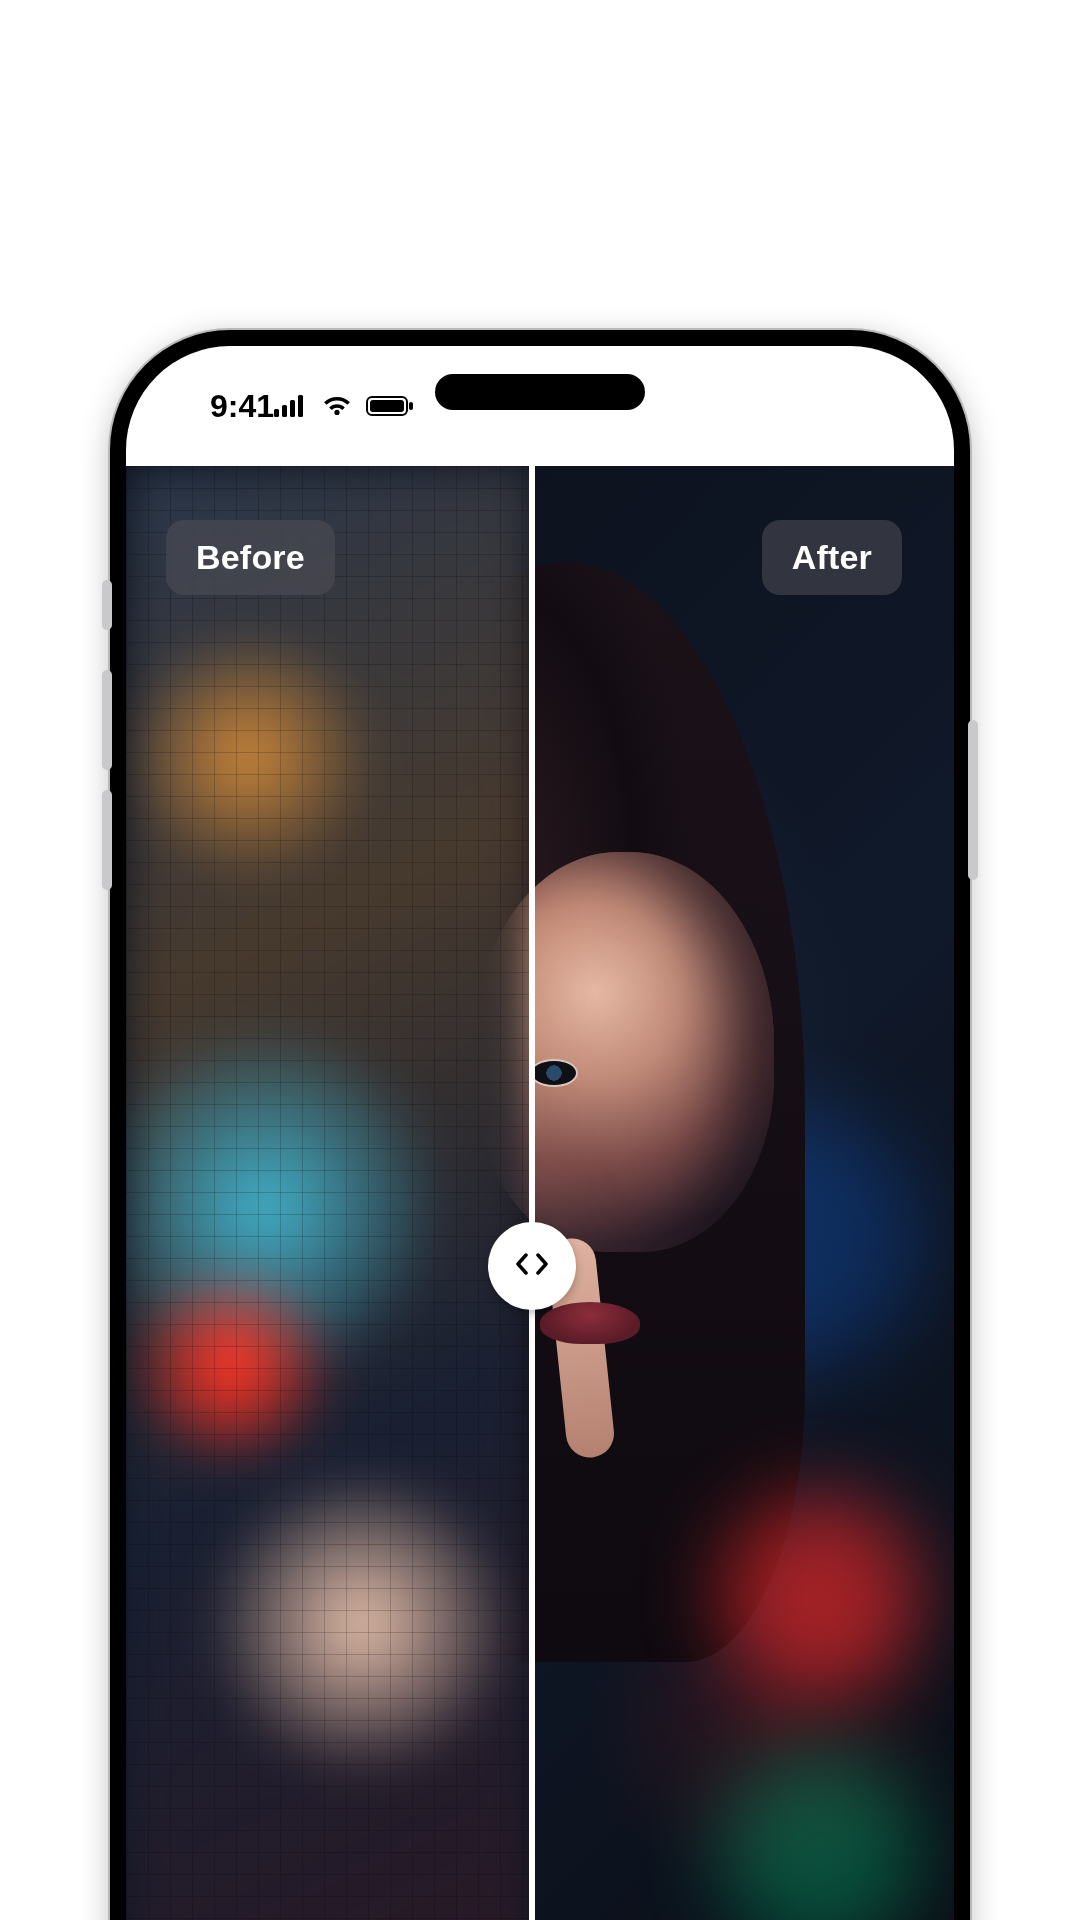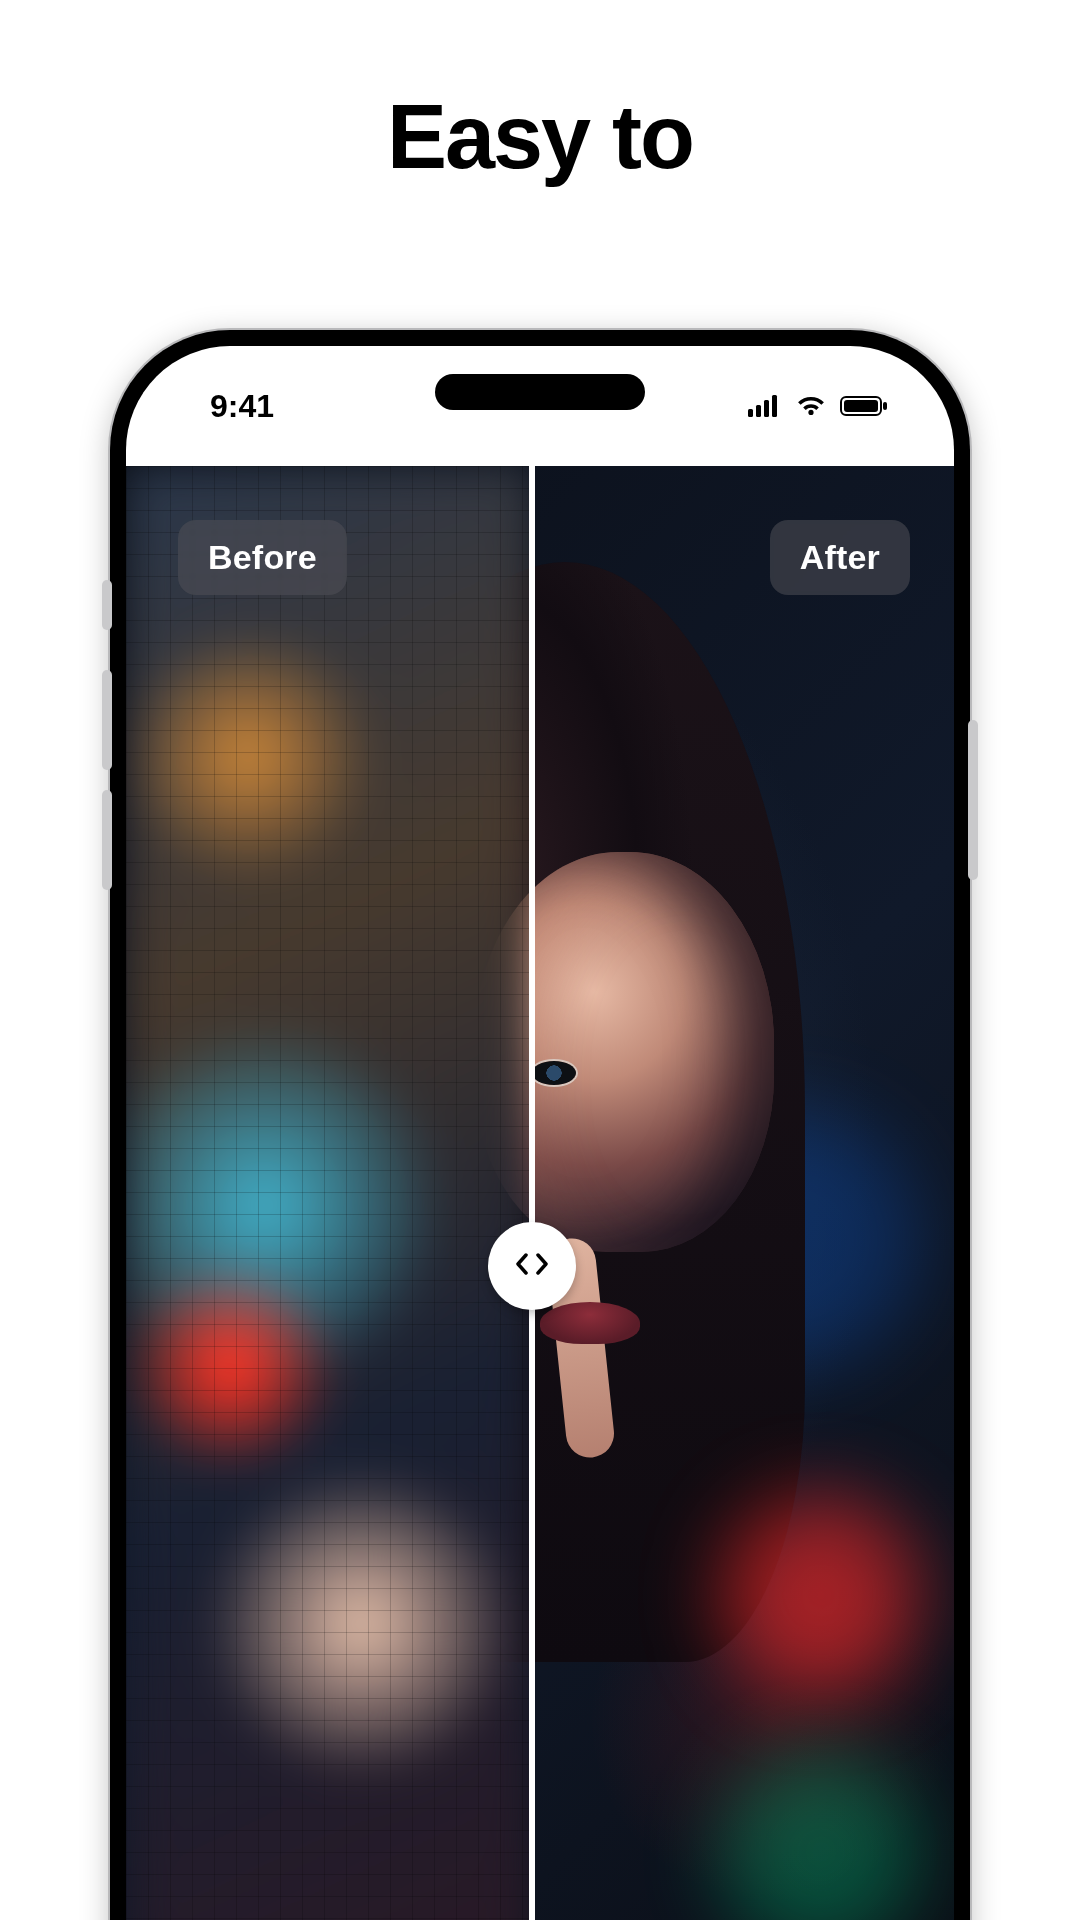--- a/index.html
+++ b/index.html
@@ -47,21 +47,21 @@
 .side-left-3 { left: -8px; top: 460px; width: 10px; height: 100px; }
 .side-right  { right: -8px; top: 390px; width: 10px; height: 160px; }
 
 
 .statusbar {
   position: absolute;
   top: 0; left: 0; right: 0;
   height: 120px;
   display: flex;
   align-items: center;
-  justify-content: space-between;
+  justify-content: flex-start;
   padding: 0 66px 0 84px;
   font-size: 32px;
   font-weight: 600;
   color: #000;
 }
 .status-icons { display: flex; align-items: center; gap: 14px; }
 
 
 .viewport {
   position: absolute;
@@ -183,28 +183,27 @@
   top: 54px;
   padding: 18px 30px;
   border-radius: 18px;
   background: rgba(80,80,88,.55);
   color: #fff;
   font-weight: 600;
   font-size: 34px;
   letter-spacing: .2px;
   backdrop-filter: blur(2px);
 }
-.pill-left { left: 52px; text-align: center; }
-.pill-right { right: 44px; }
+.pill-left { left: 40px; text-align: center; }
+.pill-right { right: 52px; }
 </style>
 </head>
 <body>
 
 <div class="headline">
-  <div>Easy to</div>
 </div>
 
 <div class="phone">
   <span class="side-btn side-left-1"></span>
   <span class="side-btn side-left-2"></span>
   <span class="side-btn side-left-3"></span>
   <span class="side-btn side-right"></span>
 
   <div class="phone-inner">
     <div class="notch"></div>

